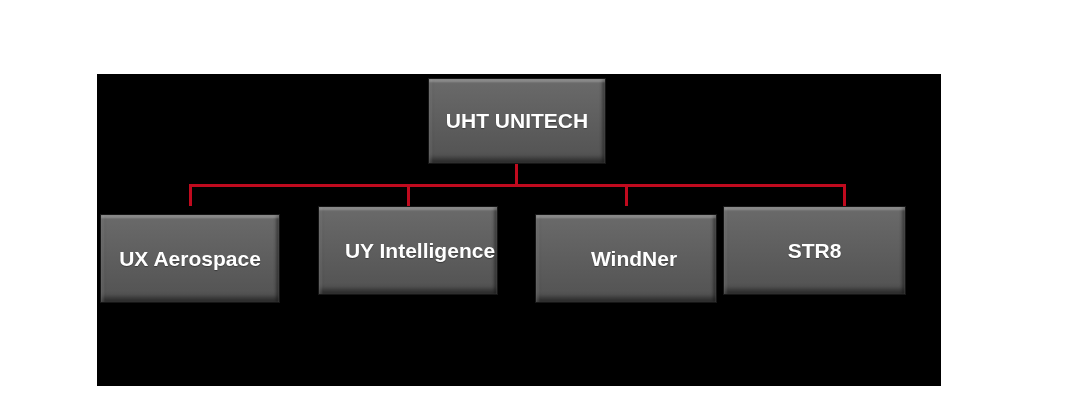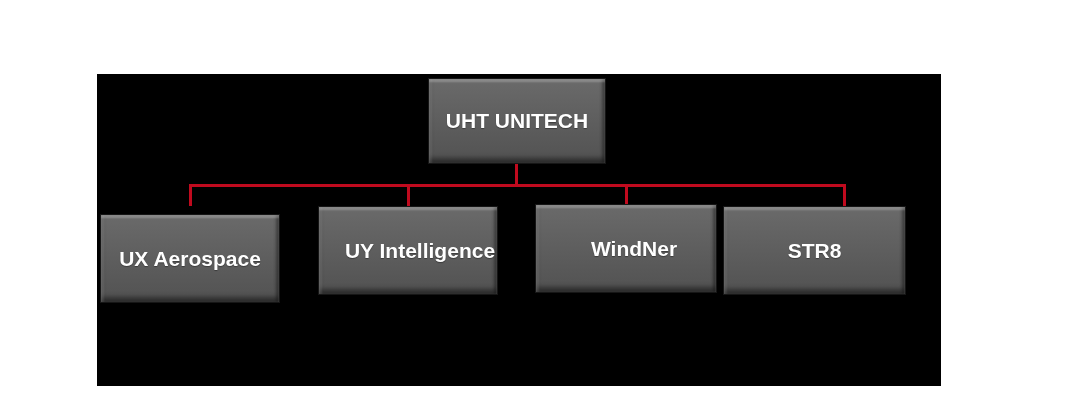--- a/index.html
+++ b/index.html
@@ -40,21 +40,21 @@
   .node-label {
     color: #ffffff;
     font-weight: bold;
     font-size: 21px;
     white-space: nowrap;
     text-shadow: 0 1px 1px rgba(0,0,0,0.35);
   }
   .node-root { left: 428px; top: 78px;  width: 178px; height: 86px; text-align: center; }
   .node-c1   { left: 100px; top: 214px; width: 180px; height: 89px; }
   .node-c2   { left: 318px; top: 206px; width: 180px; height: 89px; padding-left: 24px; }
-  .node-c3   { left: 535px; top: 204px; width: 182px; height: 89px; padding-left: 16px; }
+  .node-c3   { left: 535px; top: 214px; width: 182px; height: 89px; padding-left: 16px; }
   .node-c4   { left: 723px; top: 206px; width: 183px; height: 89px; }
 
   .connector {
     position: absolute;
     background: #c00a1e;
   }
   .conn-stub-root { left: 515px; top: 163px; width: 3px;   height: 22px; }
   .conn-rail      { left: 189px; top: 184px; width: 657px; height: 3px;  }
   .conn-drop-1    { left: 189px; top: 184px; width: 3px;   height: 22px; }
   .conn-drop-2    { left: 407px; top: 184px; width: 3px;   height: 22px; }

